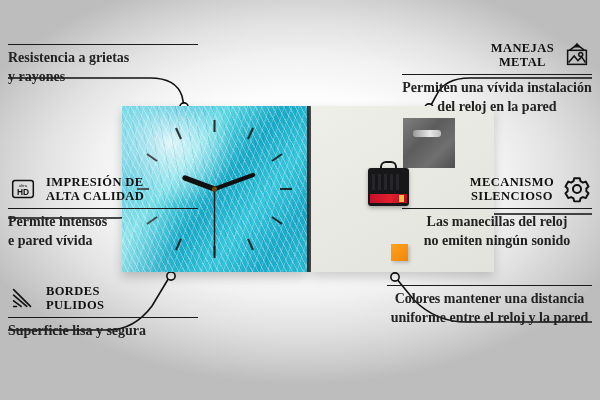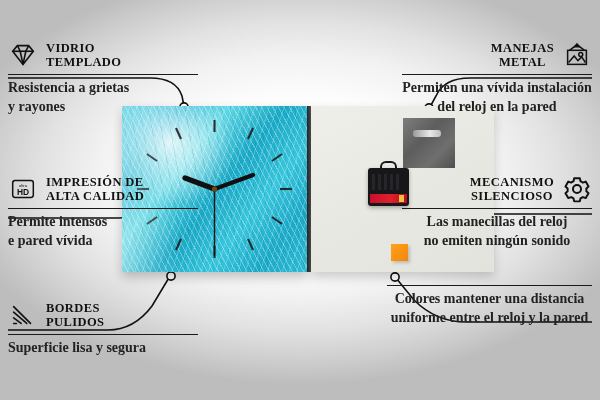--- a/index.html
+++ b/index.html
@@ -170,33 +170,20 @@
         <span class="dots"></span>
         <span class="batt">
             <b></b>
           </span>
       </div>
       <div class="foam"></div>
     </div>
   </div>
 
   <div class="callout left" style="top:40px">
-    <div class="head">
-      <span class="ico">
-        <svg viewBox="0 0 32 32" fill="none" stroke="currentColor" stroke-width="1.7">
-          <path d="M5 12 L10 6 H22 L27 12 L16 26 Z"></path>
-            <path d="M5 12 H27"></path>
-          <path d="M10 6 L13 12 L16 26"></path>
-            <path d="M22 6 L19 12 L16 26"></path>
-        </svg>
-      </span>
-      <span class="title">
-        <span>VIDRIO</span><br><span>TEMPLADO</span>
-      </span>
-    </div>
     <div class="rule"></div>
     <div class="desc">
       <span>Resistencia a grietas</span><br><span>y rayones</span>
     </div>
   </div>
 
   <div class="callout left" style="top:174px">
     <div class="head">
       <span class="ico">
         <svg viewBox="0 0 32 32" fill="none" stroke="currentColor" stroke-width="1.6">
@@ -208,21 +195,21 @@
       <span class="title">
         <span>IMPRESIÓN DE</span><br><span>ALTA CALIDAD</span>
       </span>
     </div>
     <div class="rule"></div>
     <div class="desc">
       <span>Permite intensos</span><br><span>e pared vívida</span>
     </div>
   </div>
 
-  <div class="callout left" style="top:300px">
+  <div class="callout left" style="top:283px">
     <div class="head">
       <span class="ico">
         <svg viewBox="0 0 32 32" fill="none" stroke="currentColor" stroke-width="1.7" stroke-linecap="round">
           <path d="M6 7 L24 25"></path>
             <path d="M6 13 L20 25"></path>
             <path d="M6 19 L14 25"></path>
             <path d="M6 25 L9 25"></path>
         </svg>
       </span>
       <span class="title">

